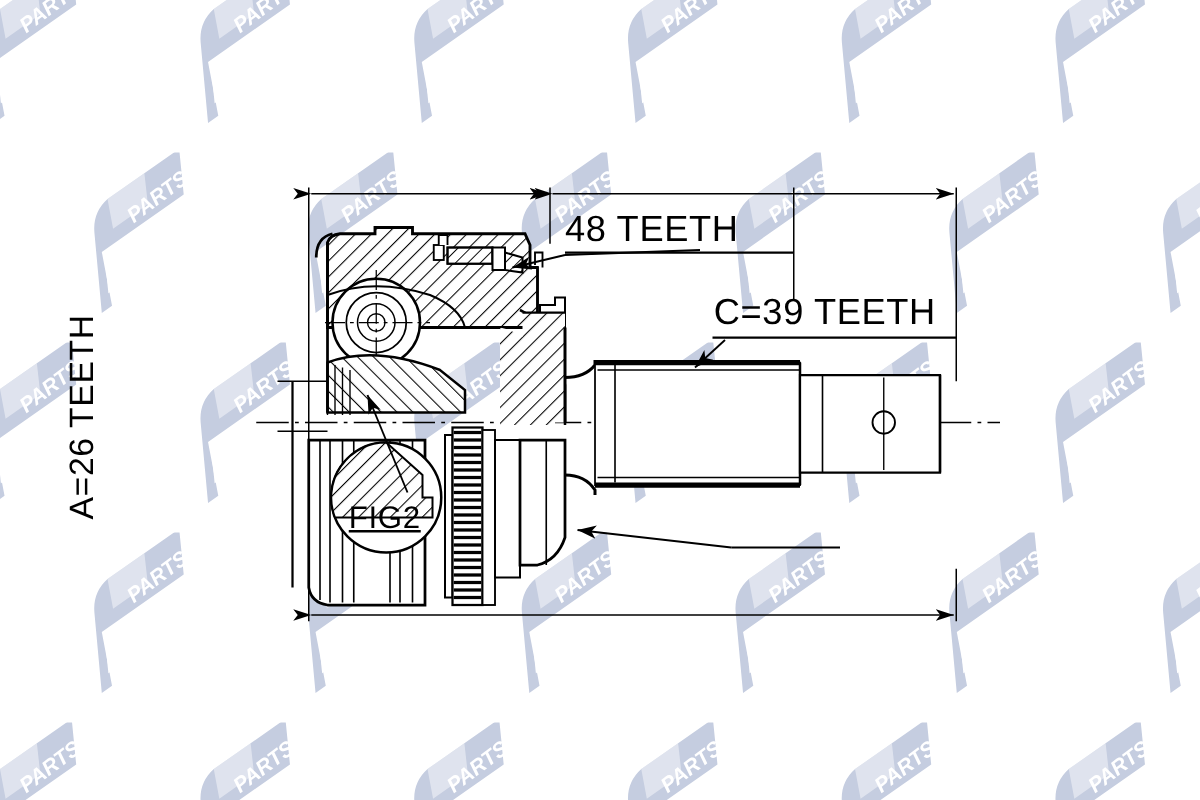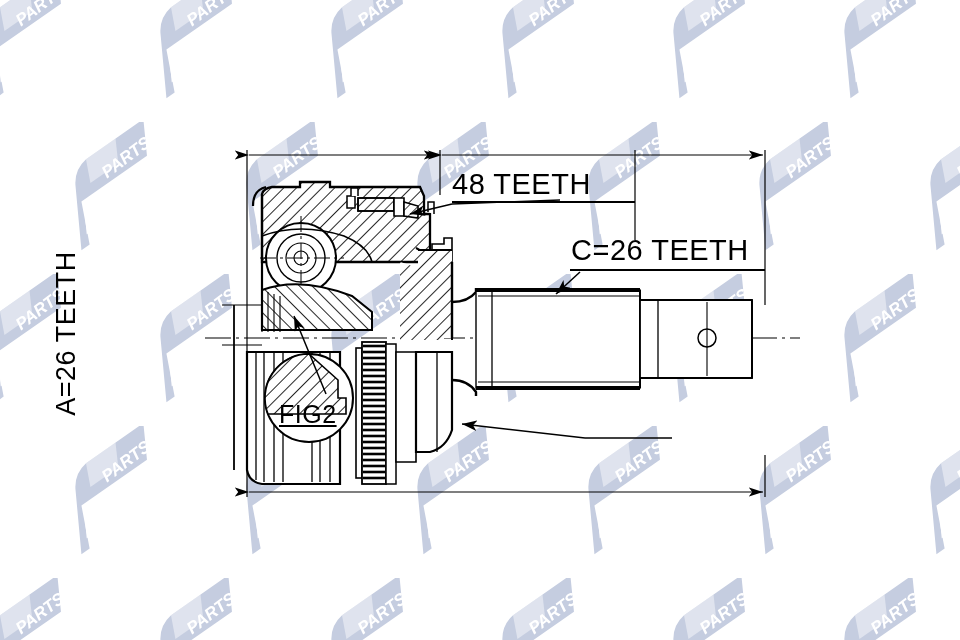--- a/index.html
+++ b/index.html
@@ -544,17 +544,17 @@
 
       <line x1="452" y1="202" x2="635" y2="202" stroke="#000" stroke-width="1.8"></line>
       <line x1="570" y1="270" x2="765" y2="270" stroke="#000" stroke-width="1.8"></line>
       <line x1="585" y1="438" x2="672" y2="438" stroke="#000" stroke-width="1.6"></line>
 
       <line x1="234" y1="305" x2="234" y2="470" stroke="#000" stroke-width="1.8"></line>
     </g>
   </svg>
 
   <div class="lbl" id="lbl-48">48 TEETH</div>
-  <div class="lbl" id="lbl-c26">C=26 TEETH</div>
+  <div class="lbl" id="lbl-c26">C=39 TEETH</div>
   <div class="lbl" id="lbl-a26">A=26 TEETH</div>
   <div class="lbl" id="lbl-fig2">FIG2</div>
 
 </div>
 
 </body></html>

